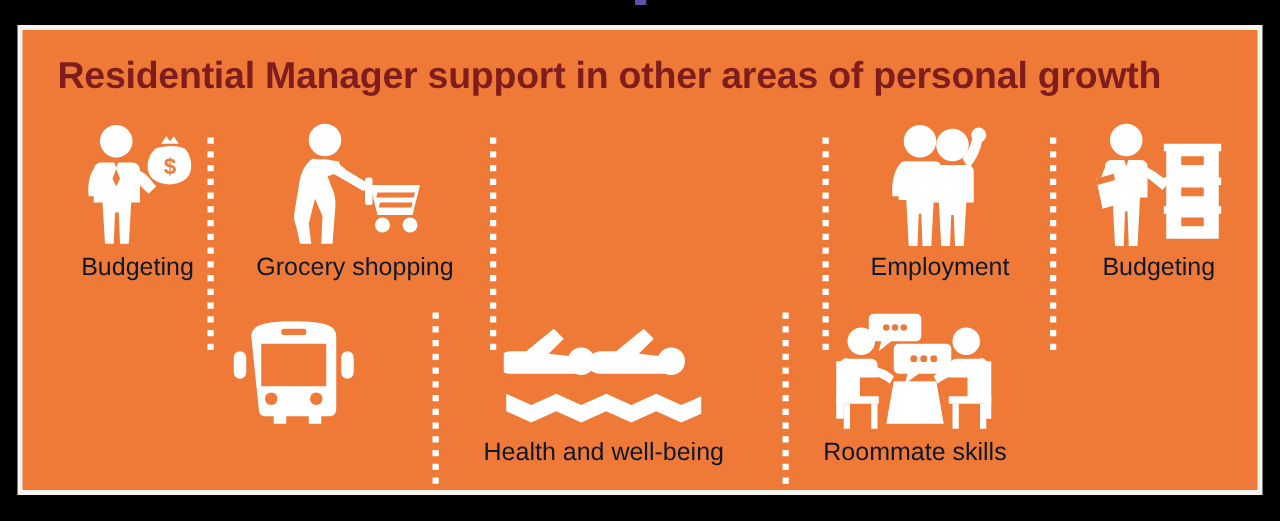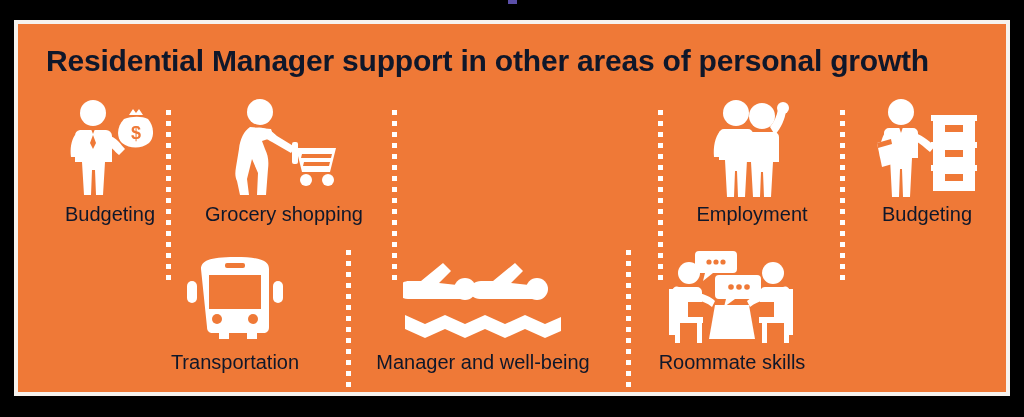--- a/index.html
+++ b/index.html
@@ -15,21 +15,21 @@
     position:absolute;left:14px;top:20px;width:996px;height:376px;
     background:#f6f3ef;
   }
   #panel{
     position:absolute;left:18px;top:24px;width:988px;height:368px;
     background:#ef7937;overflow:hidden;
   }
 
   #title{
     position:absolute;left:28px;top:20px;width:940px;
-    color:#0f172a;font-size:30px;font-weight:bold;
+    color:#7f1d1d;font-size:30px;font-weight:bold;
     letter-spacing:-0.2px;white-space:nowrap;
   }
 
   .row{position:absolute;left:0;width:988px;}
   #row1{top:68px;height:140px;}
   #row2{top:216px;height:145px;}
 
   .cell{position:absolute;top:0;text-align:center;}
   .icon-wrap{
     height:105px;display:flex;align-items:flex-end;justify-content:center;
@@ -252,21 +252,20 @@
             <path d="M16 16 c0 -8 8 -12 34 -12 c26 0 34 4 34 12 v58 c0 4 -2 6 -6 6 h-6 v6 h-10 v-6 h-18 v6 h-10 v-6 h-6 c-4 0 -6 -2 -6 -6 z"></path>
 
             <rect x="40" y="10" width="20" height="5" rx="2" fill="#ef7937"></rect>
 
             <rect x="24" y="22" width="52" height="34" fill="#ef7937"></rect>
 
             <circle cx="32" cy="66" r="5" fill="#ef7937"></circle>
             <circle cx="68" cy="66" r="5" fill="#ef7937"></circle>
           </svg>
         </div>
-        <div class="label">Transportation</div>
       </div>
 
       <div class="divider" style="left:328px;top:10px;">
         <i></i>
           <i></i>
           <i></i>
           <i></i>
           <i></i>
           <i></i>
           <i></i>
@@ -284,21 +283,21 @@
 
             <path d="M18 28 l22 -18 l8 8 l-12 12 l18 2 c6 1 9 5 9 9 l0 5 l-58 0 c-6 0 -10 -4 -10 -9 c0 -5 5 -9 11 -9 z"></path>
             <circle cx="62" cy="36" r="11"></circle>
 
             <path d="M90 28 l22 -18 l8 8 l-12 12 l18 2 c6 1 9 5 9 9 l0 5 l-58 0 c-6 0 -10 -4 -10 -9 c0 -5 5 -9 11 -9 z"></path>
             <circle cx="134" cy="36" r="11"></circle>
 
             <path d="M2 62 l20 9 l20 -9 l20 9 l20 -9 l20 9 l20 -9 l20 9 l16 -7 l0 14 l-16 7 l-20 -9 l-20 9 l-20 -9 l-20 9 l-20 -9 l-20 9 l-20 -9 z"></path>
           </svg>
         </div>
-        <div class="label">Manager and well-being</div>
+        <div class="label">Health and well-being</div>
       </div>
 
       <div class="divider" style="left:608px;top:10px;">
         <i></i>
           <i></i>
           <i></i>
           <i></i>
           <i></i>
           <i></i>
           <i></i>

